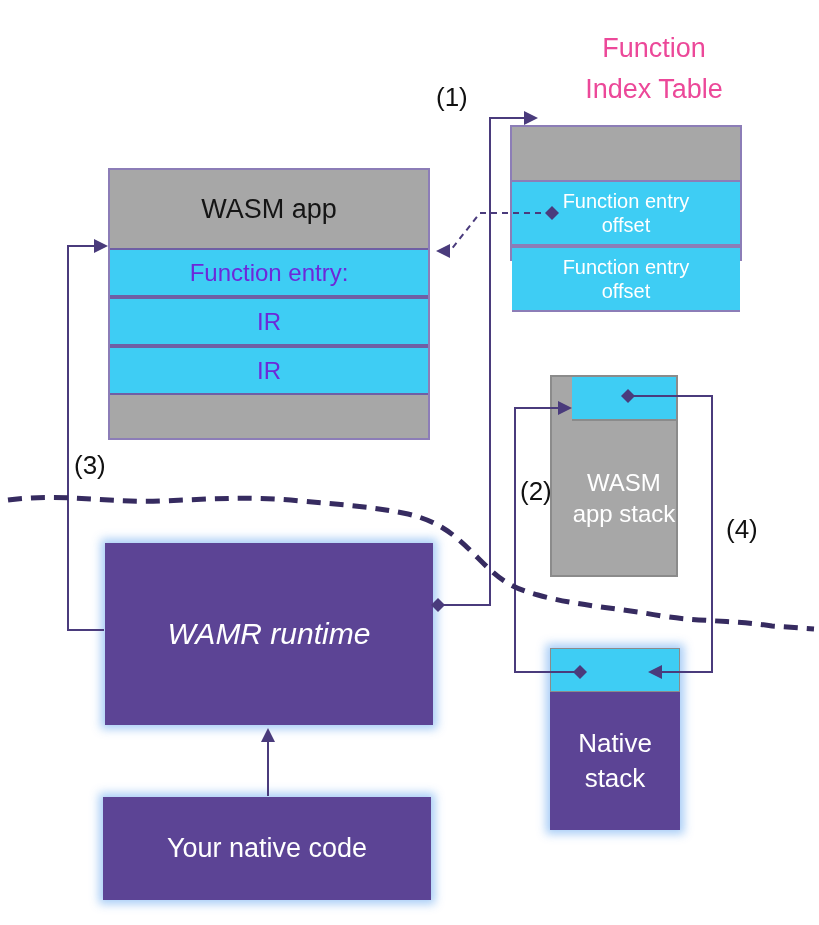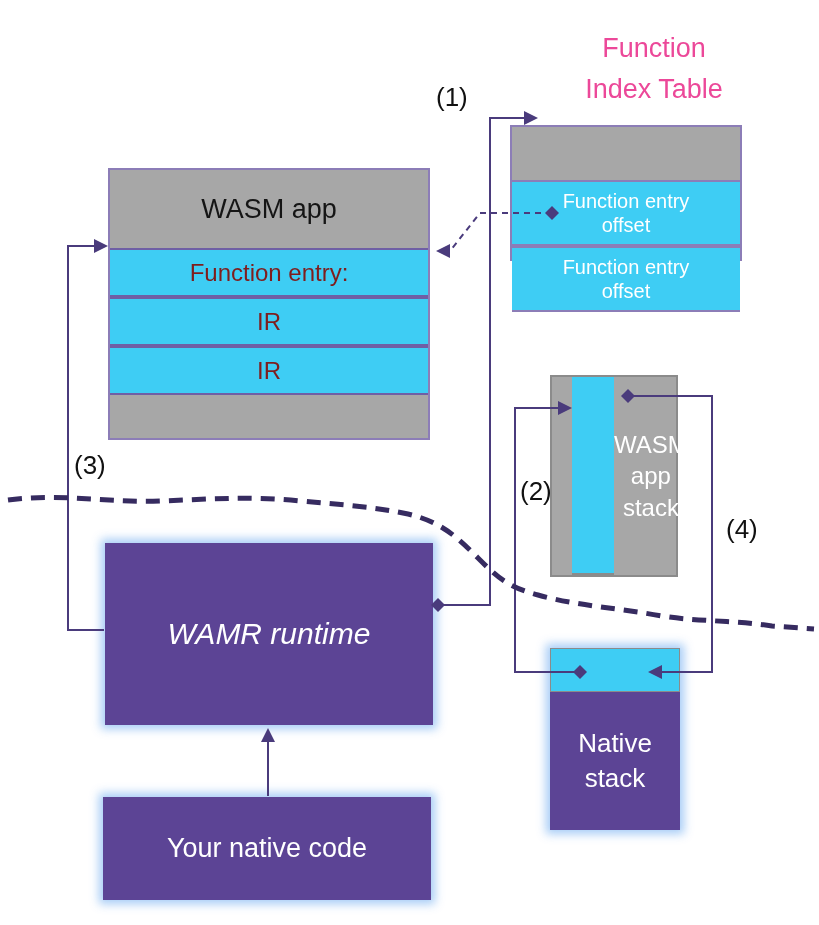--- a/index.html
+++ b/index.html
@@ -11,36 +11,36 @@
   .two-line { white-space:pre-line; }
 
   
   .gray-box { background:#A7A7A7; border:2px solid #8C7DB7; display:flex; flex-direction:column; }
 
   
   .wasm-app { left:108px; top:168px; width:322px; height:272px; }
   .wa-header { flex:0 0 78px; display:flex; align-items:center; justify-content:center;
                font-size:27px; color:#151515; }
   .wa-row { flex:0 0 45px; background:#3ECDF4; border-top:2px solid #6F5FA5; border-bottom:2px solid #6F5FA5;
-            color:#7f1d1d; font-size:24px; display:flex; align-items:center; justify-content:center; }
+            color:#6d28d9; font-size:24px; display:flex; align-items:center; justify-content:center; }
   .wa-footer { flex:1 1 auto; }
 
   
   .fit-box { left:510px; top:117px; width:232px; height:136px;margin-top:8px; }
   .fit-top { flex:0 0 53px; }
   .fit-row { flex:0 0 62px; background:#3ECDF4; border-top:2px solid #8C7DB7; border-bottom:2px solid #8C7DB7;
              color:#ffffff; font-size:20px; line-height:1.2; text-align:center;
              display:flex; align-items:center; justify-content:center; }
   .fit-bottom { flex:1 1 auto; }
   .fit-title { left:538px; top:28px; width:232px; font-size:27px; line-height:1.5;
                color:#ec4899; text-align:center; }
 
   
   .was-box { left:550px; top:375px; width:128px; height:202px; border:2px solid #8B8B8B;
-             display:flex; background:#A7A7A7;padding-left:20px; }
+             display:flex; flex-direction:column; background:#A7A7A7;padding-left:20px; }
   .was-top { flex:0 0 42px; background:#3ECDF4; border-bottom:2px solid #8B8B8B; }
   .was-body { flex:1; color:#ffffff; font-size:24px; line-height:1.3; text-align:center;
               display:flex; align-items:center; justify-content:center; }
 
   
   .purple-box { background:#5C4495; color:#ffffff; display:flex; align-items:center; justify-content:center;
                 box-shadow:0 0 9px 4px rgba(150,195,245,0.85); text-align:center; }
   .wamr { left:105px; top:543px; width:328px; height:182px; font-size:30px;font-style:italic; }
   .ync  { left:103px; top:797px; width:328px; height:103px; font-size:27px; }
 

